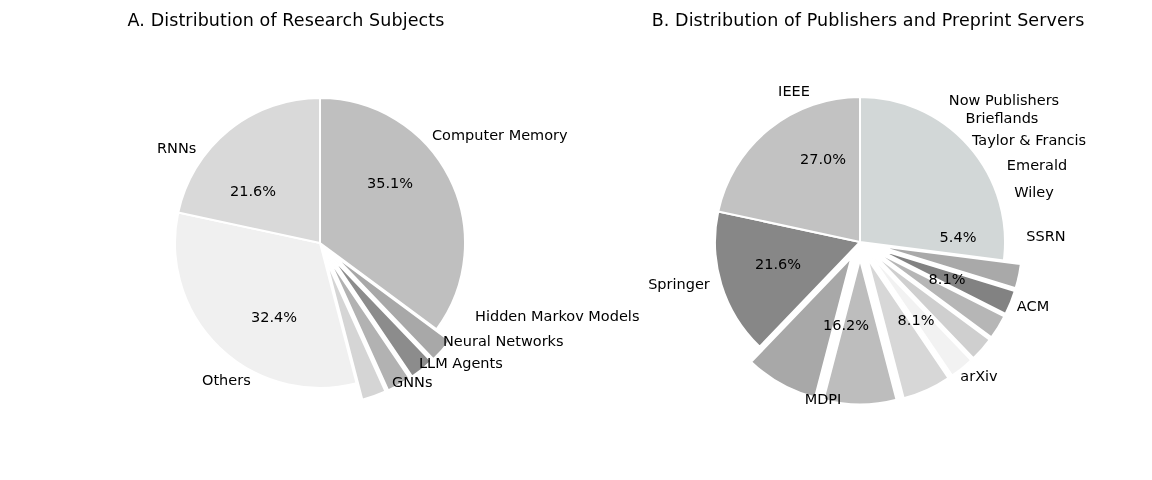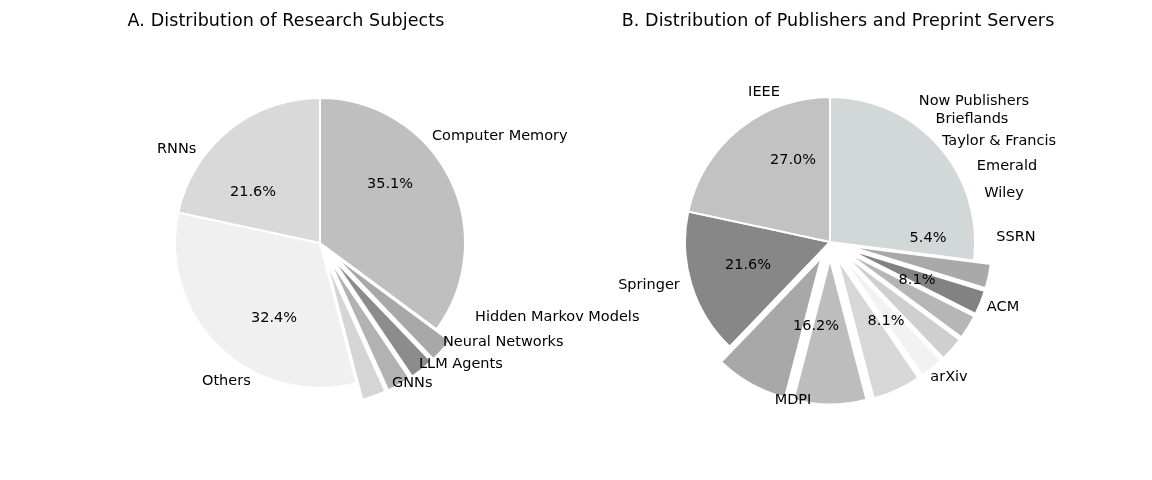--- a/index.html
+++ b/index.html
@@ -20,21 +20,21 @@
     inset: 0;
     width: 941px;
     height: 480px;
   }
   .panel {
     position: absolute;
     top: 0;
     height: 480px;
   }
   #panel-a { left: 0px;   width: 576px; }
-  #panel-b { left: 546px; width: 576px; }
+  #panel-b { left: 576px; width: 576px; }
 
   .panel-title {
     position: absolute;
     top: 10px;
     left: 0;
     width: 100%;
     text-align: center;
     font-size: 17.5px;
     font-weight: 400;
     letter-spacing: 0.1px;

